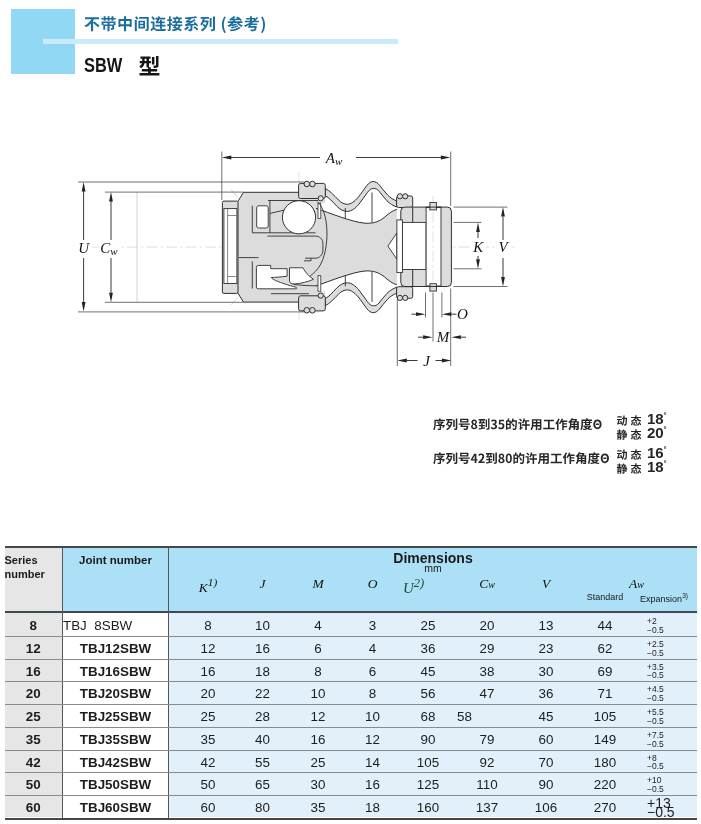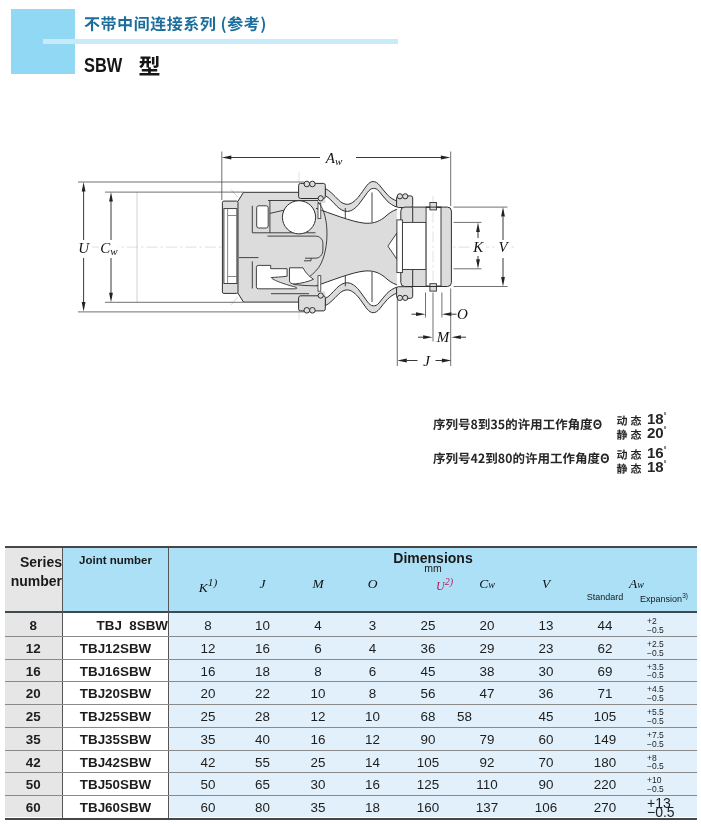--- a/index.html
+++ b/index.html
@@ -190,37 +190,37 @@
 <div style="position:absolute;left:57.5px;top:2px;width:1px;height:269.5px;background:#555"></div>
 <div style="position:absolute;left:163.5px;top:2px;width:1px;height:269.5px;background:#555"></div>
 <div style="position:absolute;left:0;top:90.0px;width:692.5px;height:1px;background:#8a8a8a"></div>
 <div style="position:absolute;left:0;top:112.7px;width:692.5px;height:1px;background:#8a8a8a"></div>
 <div style="position:absolute;left:0;top:135.4px;width:692.5px;height:1px;background:#8a8a8a"></div>
 <div style="position:absolute;left:0;top:158.1px;width:692.5px;height:1px;background:#8a8a8a"></div>
 <div style="position:absolute;left:0;top:180.8px;width:692.5px;height:1px;background:#8a8a8a"></div>
 <div style="position:absolute;left:0;top:203.5px;width:692.5px;height:1px;background:#8a8a8a"></div>
 <div style="position:absolute;left:0;top:226.2px;width:692.5px;height:1px;background:#8a8a8a"></div>
 <div style="position:absolute;left:0;top:248.9px;width:692.5px;height:1px;background:#8a8a8a"></div>
-<div style="position:absolute;left:0px;top:7px;width:57.5px;text-align:right;font-weight:bold;font-size:14px;line-height:19px;color:#1a1a1a">Series<br>number</div>
+<div style="position:absolute;left:0px;top:7px;width:57.5px;text-align:left;font-weight:bold;font-size:11px;line-height:14px;color:#1a1a1a">Series<br>number</div>
 <div style="position:absolute;left:58.5px;top:8px;width:105px;text-align:center;font-weight:bold;font-size:11.5px;color:#1a1a1a">Joint number</div>
 <div style="position:absolute;left:164.5px;top:4px;width:528px;text-align:center;font-weight:bold;font-size:14px;color:#1a1a1a">Dimensions</div>
 <div style="position:absolute;left:164.5px;top:16px;width:528px;text-align:center;font-size:10.5px;color:#1a1a1a">mm</div>
 <div style="position:absolute;left:178.5px;top:30px;width:50px;text-align:center;font-family:'Liberation Serif',serif;font-style:italic;font-size:13.5px;color:#111">K<sup>1)</sup></div>
 <div style="position:absolute;left:233.0px;top:30px;width:50px;text-align:center;font-family:'Liberation Serif',serif;font-style:italic;font-size:13.5px;color:#111">J</div>
 <div style="position:absolute;left:288.5px;top:30px;width:50px;text-align:center;font-family:'Liberation Serif',serif;font-style:italic;font-size:13.5px;color:#111">M</div>
 <div style="position:absolute;left:343.0px;top:30px;width:50px;text-align:center;font-family:'Liberation Serif',serif;font-style:italic;font-size:13.5px;color:#111">O</div>
-<div style="position:absolute;left:398.5px;top:30px;width:50px;text-align:right;font-family:'Liberation Serif',serif;font-style:italic;font-size:12px;color:#be185d">U<sup>2)</sup></div>
+<div style="position:absolute;left:398.5px;top:30px;width:50px;text-align:left;font-family:'Liberation Serif',serif;font-style:italic;font-size:15px;color:#14532d">U<sup>2)</sup></div>
 <div style="position:absolute;left:457.5px;top:30px;width:50px;text-align:center;font-family:'Liberation Serif',serif;font-style:italic;font-size:13.5px;color:#111">C<span style="font-size:10px">w</span></div>
 <div style="position:absolute;left:516.5px;top:30px;width:50px;text-align:center;font-family:'Liberation Serif',serif;font-style:italic;font-size:13.5px;color:#111">V</div>
 <div style="position:absolute;left:607.0px;top:30px;width:50px;text-align:center;font-family:'Liberation Serif',serif;font-style:italic;font-size:13.5px;color:#111">A<span style="font-size:10px">w</span></div>
 <div style="position:absolute;left:555.5px;top:45.5px;width:90px;text-align:center;font-size:9px;color:#1a1a1a">Standard</div>
 <div style="position:absolute;left:614.5px;top:45.5px;width:90px;text-align:center;font-size:9px;color:#1a1a1a">Expansion<sup style="font-size:6.5px">3)</sup></div>
 <div style="position:absolute;left:0;top:67.3px;width:692.5px;height:22.7px;line-height:22.7px;font-size:13.4px;color:#1d1d1d">
 <span style="position:absolute;left:0;top:2px;width:57.5px;text-align:center;font-weight:bold">8</span>
-<span style="position:absolute;left:58.5px;top:2px;width:105px;text-align:right;font-weight:bold">TBJ&nbsp;&nbsp;8SBW</span>
+<span style="position:absolute;left:58.5px;top:2px;width:105px;text-align:left;font-weight:normal">TBJ&nbsp;&nbsp;8SBW</span>
 <span style="position:absolute;left:173.5px;top:2px;width:60px;text-align:center">8</span>
 <span style="position:absolute;left:228.0px;top:2px;width:60px;text-align:center">10</span>
 <span style="position:absolute;left:283.5px;top:2px;width:60px;text-align:center">4</span>
 <span style="position:absolute;left:338.0px;top:2px;width:60px;text-align:center">3</span>
 <span style="position:absolute;left:393.5px;top:2px;width:60px;text-align:center">25</span>
 <span style="position:absolute;left:452.5px;top:2px;width:60px;text-align:center">20</span>
 <span style="position:absolute;left:511.5px;top:2px;width:60px;text-align:center">13</span>
 <span style="position:absolute;left:570.5px;top:2px;width:60px;text-align:center">44</span>
 <div style="position:absolute;left:642.5px;top:4px;font-size:8.5px;line-height:8.8px">+2<br>−0.5</div>
 </div>

